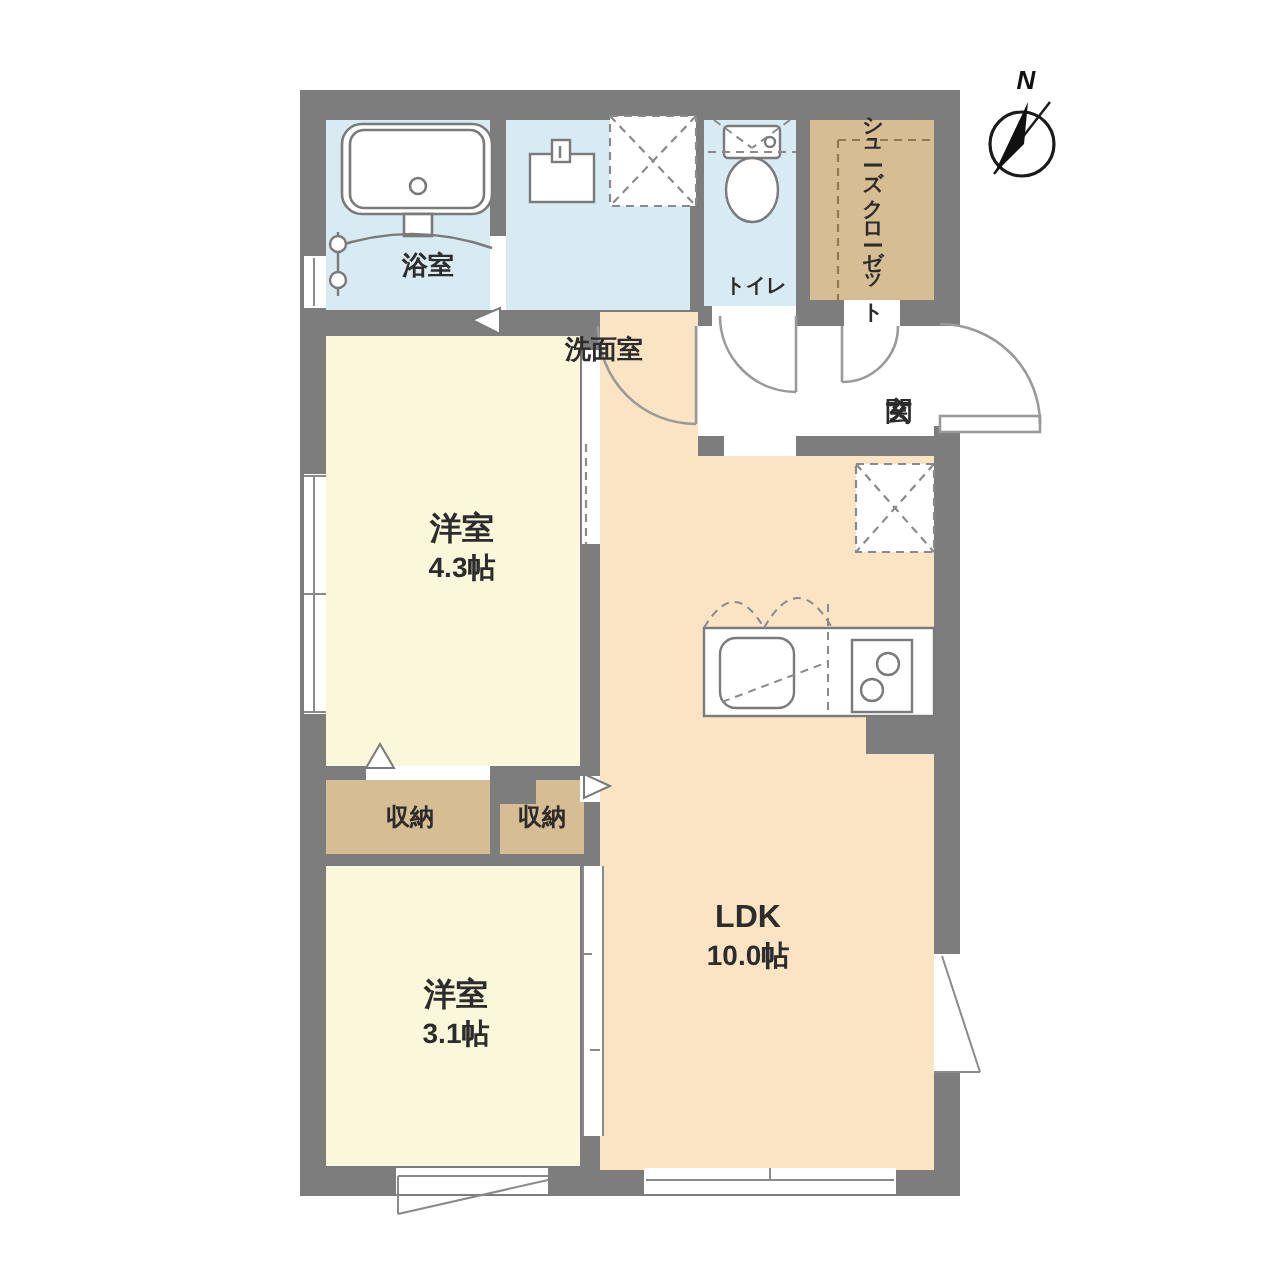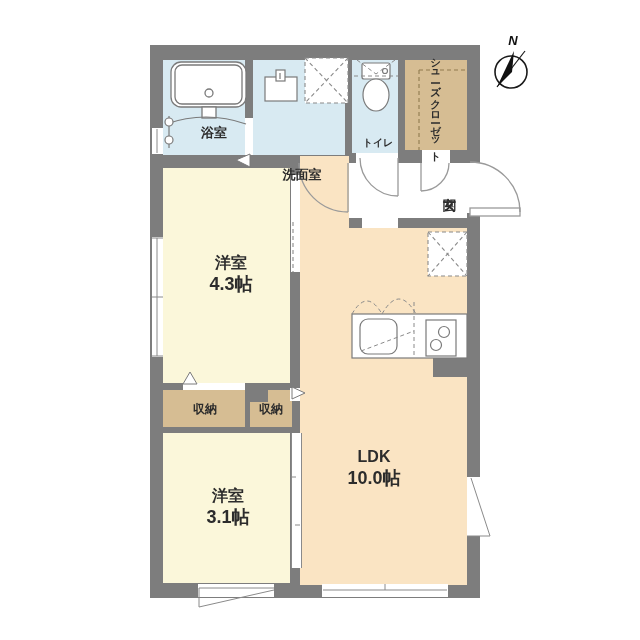--- a/index.html
+++ b/index.html
@@ -43,21 +43,21 @@
        font-weight:600;color:#2c2c2c;text-align:center;}
   .lbl-bath{left:214px;top:133px;font-size:13px;}
   .lbl-wash{left:302px;top:137px;font-size:13px;margin-top:38px;}
   .lbl-toilet{left:378px;top:143px;font-size:10px;}
   .lbl-sto1{left:205px;top:409px;font-size:12px;}
   .lbl-sto2{left:271px;top:409px;font-size:12px;}
   .lbl-2line{line-height:1.25;}
   .lbl-room1{left:231px;top:274px;font-size:16px;}
   .lbl-room2{left:228px;top:507px;font-size:16px;}
   .lbl-ldk{left:374px;top:468px;font-size:16px;}
-  .lbl-2line .sz{font-size:18px;display:block;}
+  .lbl-2line .sz{font-size:14px;display:block;}
   .lbl-2line .nm{display:block;}
   .vtext{writing-mode:vertical-rl;text-orientation:upright;transform:translate(-50%,-50%);}
   .lbl-genkan{left:449px;top:189px;font-size:13px;letter-spacing:2px;}
   .lbl-shoes{left:436px;top:104px;font-size:10.5px;letter-spacing:1px;display:flex;
              font-weight:600;}
   .lbl-shoes span{display:block;}
   .lbl-n{left:513px;top:40px;font-size:13px;font-style:italic;font-weight:700;color:#111;}
   svg.overlay{position:absolute;left:0;top:0;pointer-events:none;}
 </style>
 </head>

